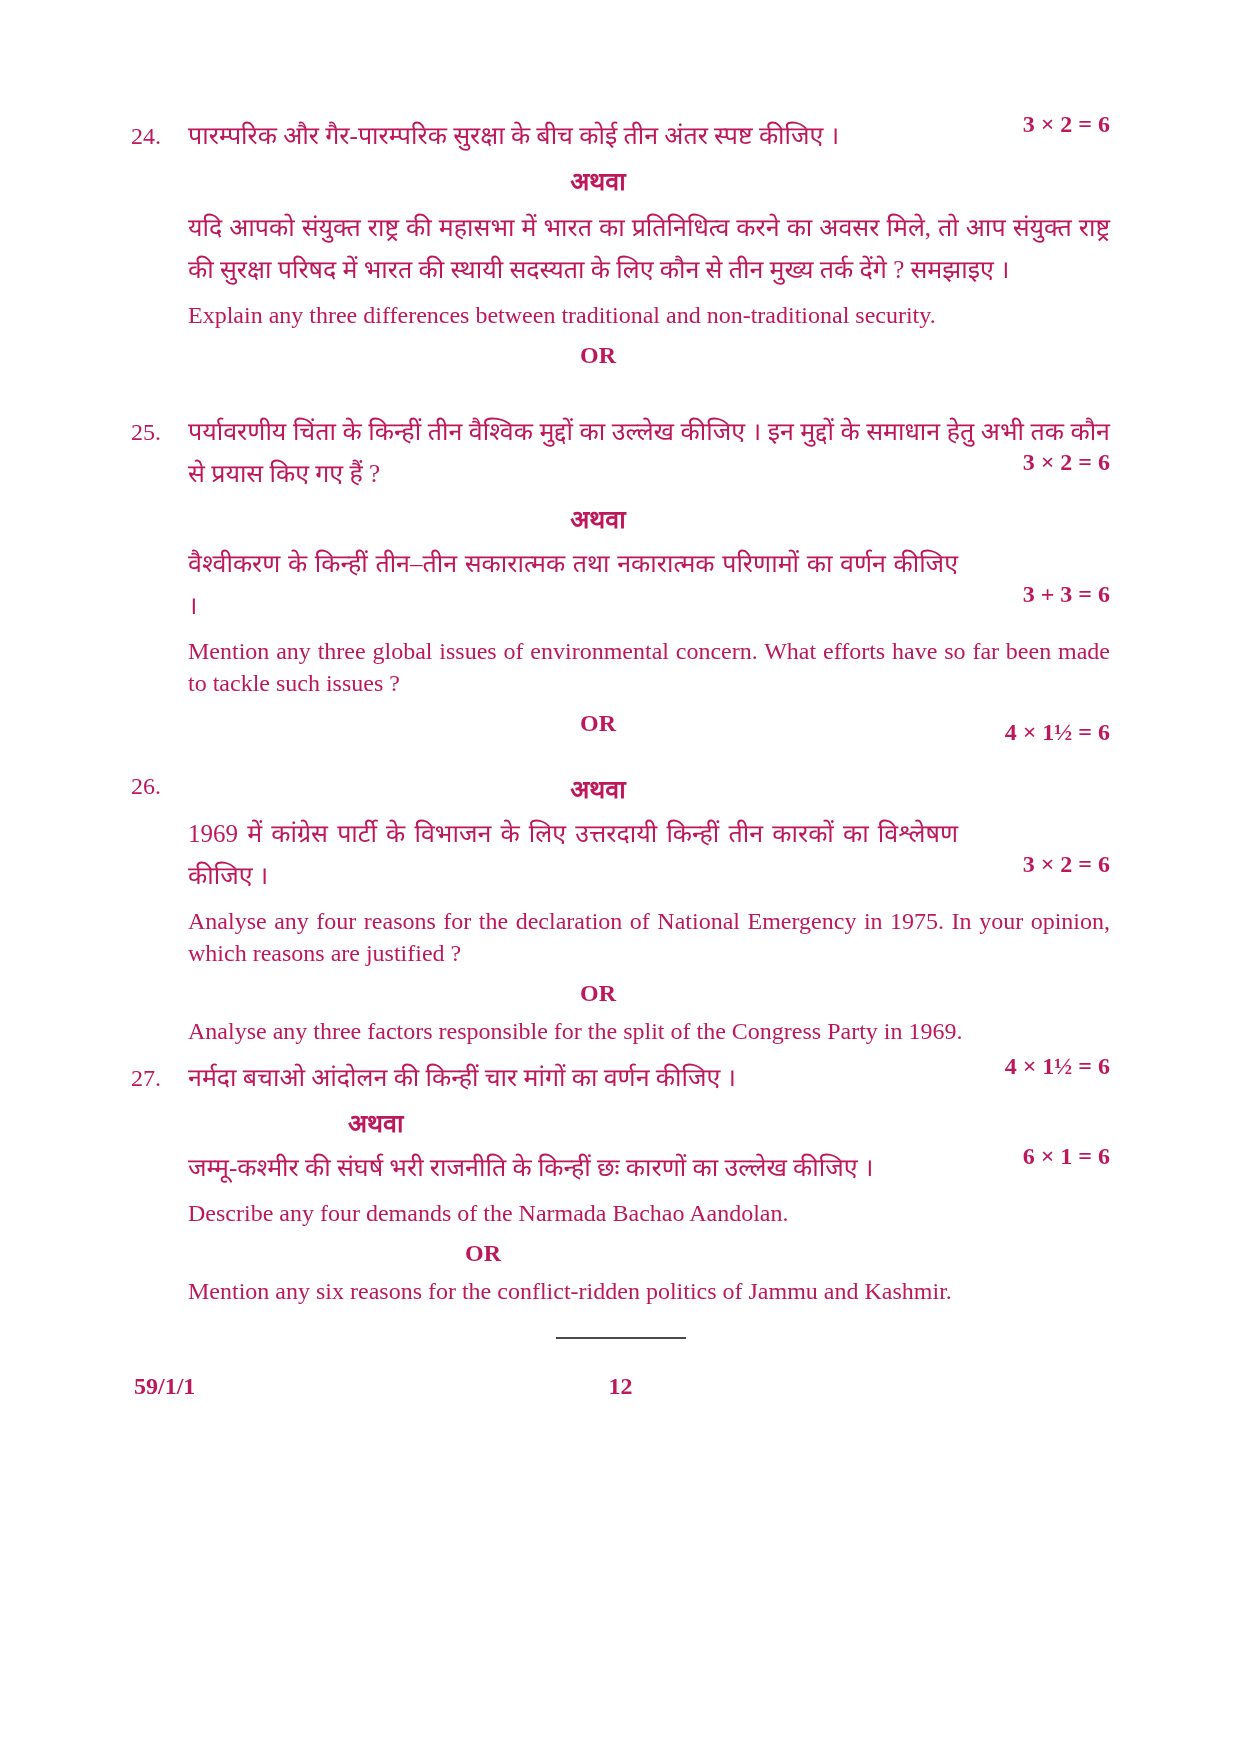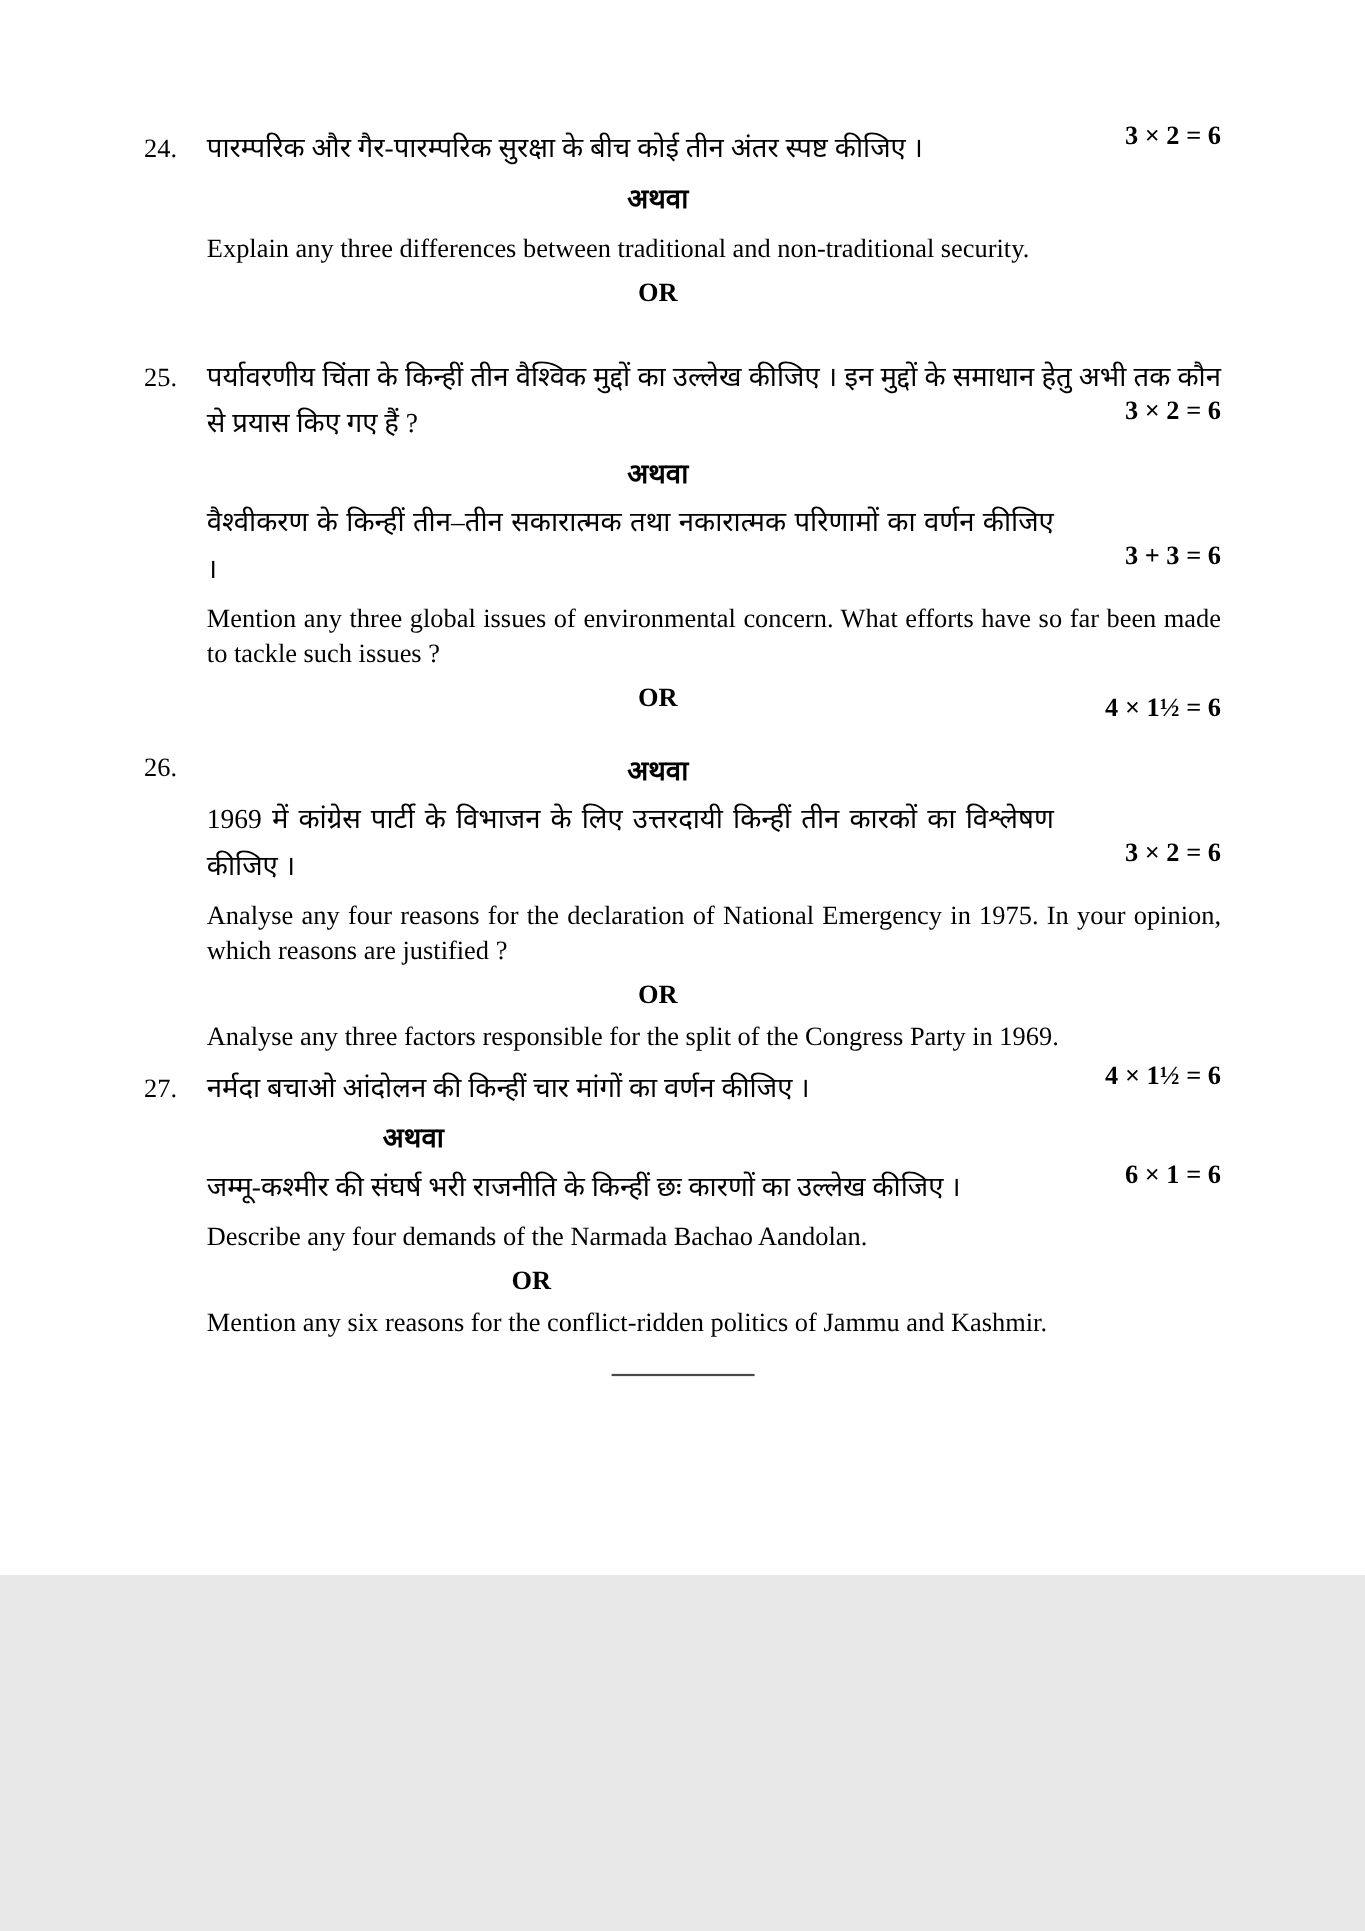--- a/index.html
+++ b/index.html
@@ -3,24 +3,24 @@
 <meta charset="utf-8">
 <style>
   html, body {
     margin: 0;
     padding: 0;
     background: #e8e8e8;
   }
   .page {
     position: relative;
     width: 1241px;
-    height: 1432px;
+    height: 1755px;
     margin: 0 auto;
     background: #ffffff;
-    color: #000000;
+    color: #be185d;
     font-family: "Liberation Serif", "DejaVu Serif", serif;
     box-sizing: border-box;
     padding: 115px 131px 0 131px;
     overflow: hidden;
   }
   .question {
     display: flex;
     align-items: flex-start;
   }
   .q-num {
@@ -102,20 +102,23 @@
 <div class="page">
 
   <div class="question q24">
     <div class="q-num">24.</div>
     <div class="q-body">
       <div class="qline hindi pr">
         <span class="txt">पारम्परिक और गैर-पारम्परिक सुरक्षा के बीच कोई तीन अंतर स्पष्ट कीजिए ।</span>
         <span class="marks">3 × 2 = 6</span>
       </div>
       <div class="or-hi">अथवा</div>
+      <div class="qline hindi hindi-alt">
+        <span class="txt">यदि आपको संयुक्त राष्ट्र की महासभा में भारत का प्रतिनिधित्व करने का अवसर मिले, तो आप संयुक्त राष्ट्र की सुरक्षा परिषद में भारत की स्थायी सदस्यता के लिए कौन से तीन मुख्य तर्क देंगे ? समझाइए ।</span>
+      </div>
       <div class="qline english english-q">
         <span class="txt">Explain any three differences between traditional and non-traditional security.</span>
       </div>
       <div class="or-en">OR</div>
     </div>
   </div>
 
   <div class="question q25">
     <div class="q-num">25.</div>
     <div class="q-body">
@@ -173,14 +176,18 @@
       </div>
       <div class="or-en q27-pos">OR</div>
       <div class="qline english english-alt">
         <span class="txt">Mention any six reasons for the conflict-ridden politics of Jammu and Kashmir.</span>
       </div>
     </div>
   </div>
 
   <div class="divider"></div>
 
+  <div class="footer-row">
+    <span class="paper-code">59/1/1</span>
+    <span class="page-num">12</span>
+  </div>
 
 </div>
 
 </body></html>

